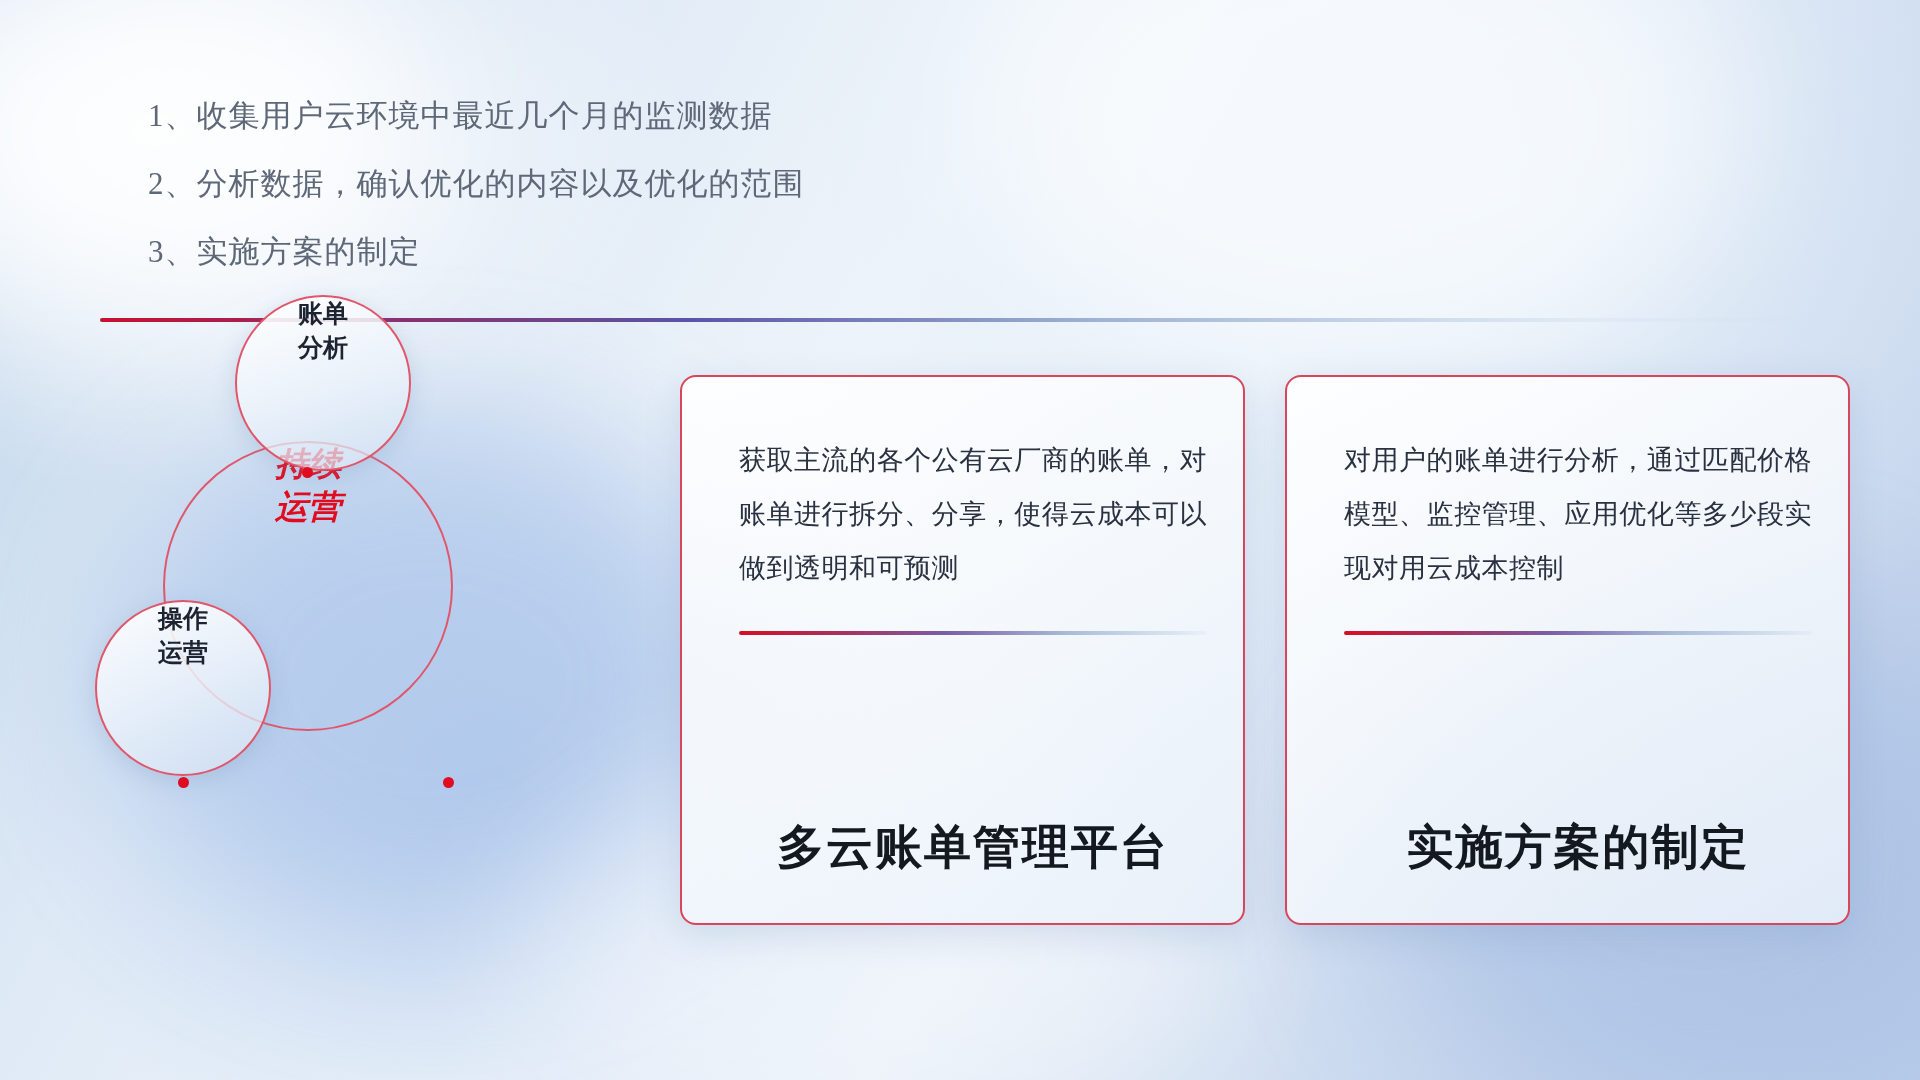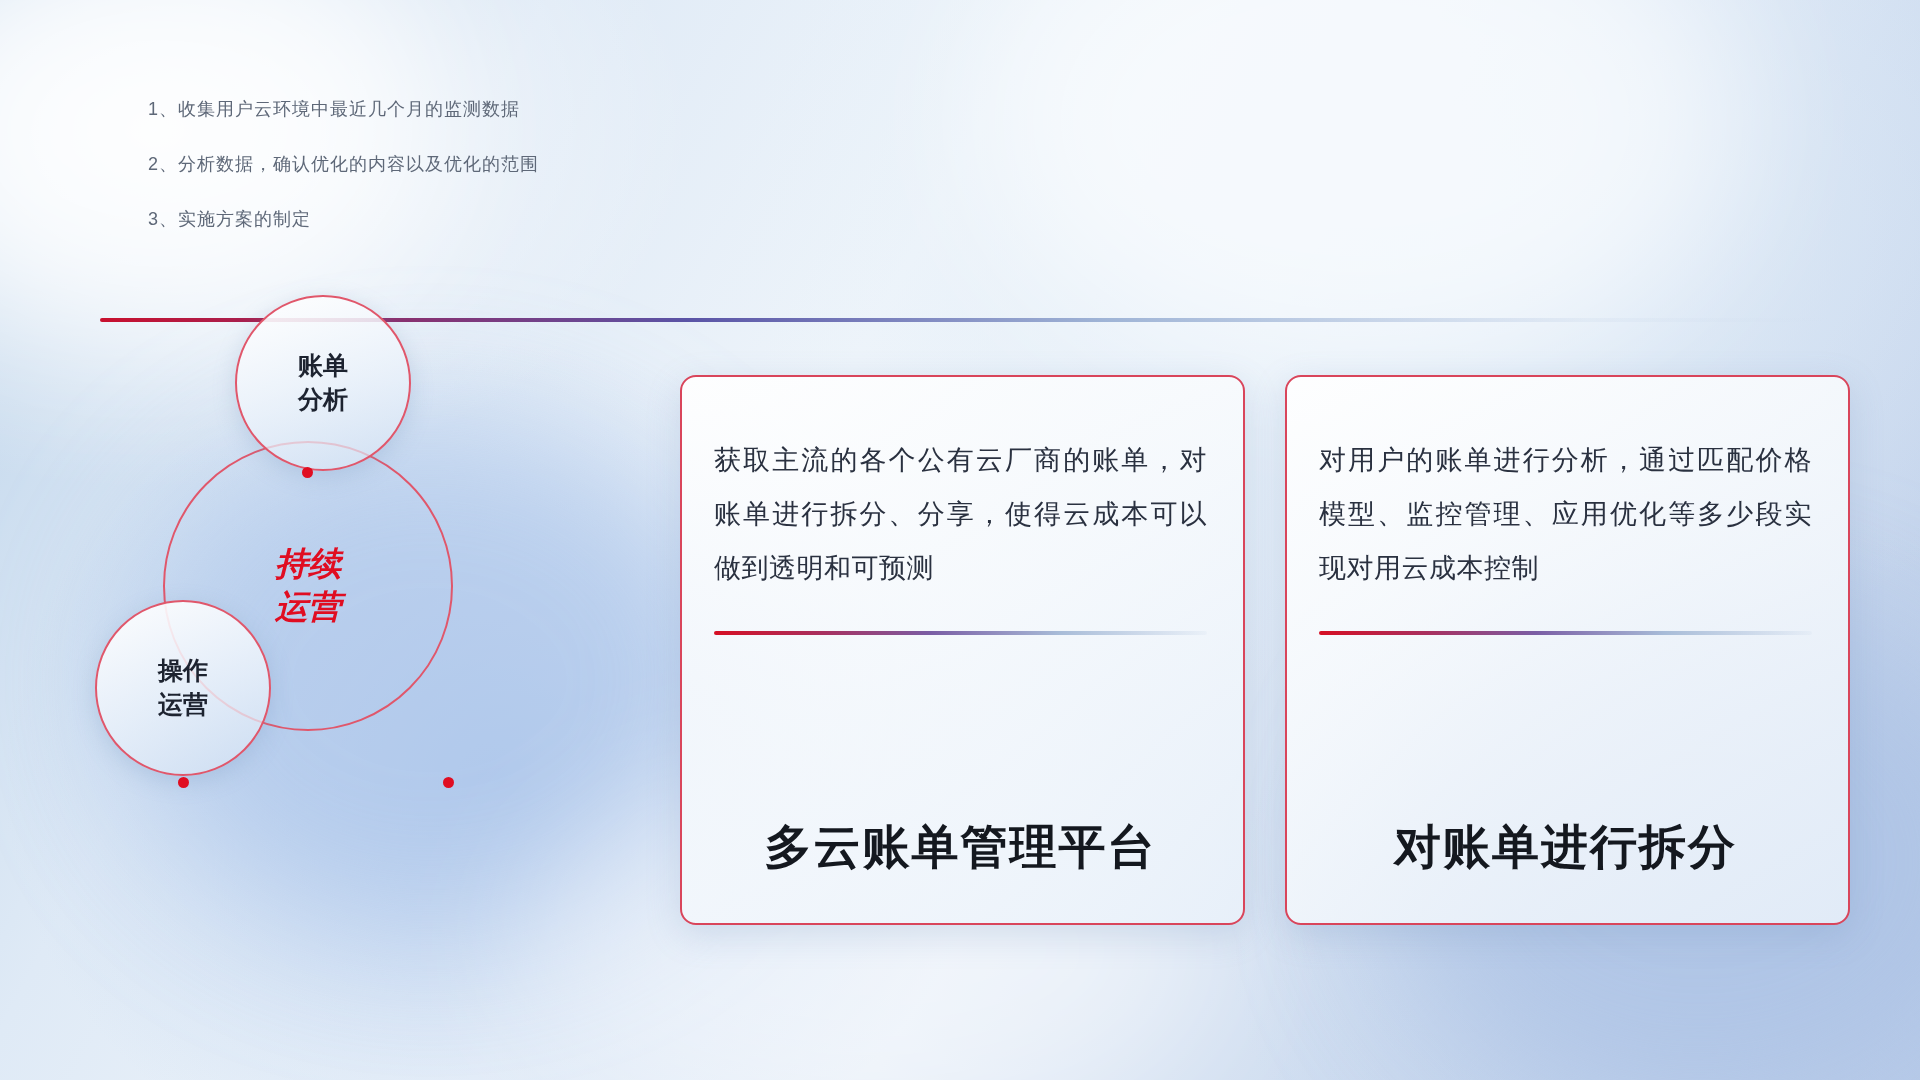--- a/index.html
+++ b/index.html
@@ -33,24 +33,25 @@
   .blob-1 { left: -120px; top: -80px; width: 560px; height: 420px; background: rgba(255,255,255,0.75); }
   .blob-2 { left: 120px; top: 420px; width: 620px; height: 520px; background: rgba(150,182,228,0.45); }
   .blob-3 { left: 980px; top: -140px; width: 760px; height: 520px; background: rgba(255,255,255,0.6); }
   .blob-4 { left: 1380px; top: 600px; width: 640px; height: 520px; background: rgba(163,187,225,0.5); }
   .blob-5 { left: 520px; top: 760px; width: 700px; height: 380px; background: rgba(255,255,255,0.42); }
 
   
   .steps {
     position: absolute;
     color: #5e6878;
-    font-size: 18px;
+    font-size: 31px;
     letter-spacing: 1px;
     line-height: 1.0;
     white-space: nowrap;
+    font-family: Liberation Serif, serif;
   }
   .steps .step { margin-bottom: 37px; }
   .steps-left { left: 148px; top: 100px; }
   .steps-right { left: 1000px; top: 157px; }
 
   
   .divider {
     position: absolute;
     left: 100px;
     top: 318px;
@@ -61,21 +62,21 @@
   }
 
   
   .venn { position: absolute; left: 95px; top: 345px; width: 520px; height: 600px; }
 
   .circle {
     position: absolute;
     border-radius: 50%;
     border: 2px solid #e0576b;
     display: flex;
-    align-items: center;
+    align-items: flex-start;
     justify-content: center;
     text-align: center;
     box-sizing: border-box;
   }
   .circle-small {
     width: 176px; height: 176px;
     background: linear-gradient(160deg, rgba(255,255,255,0.95) 0%, rgba(236,243,251,0.80) 55%, rgba(214,228,244,0.65) 100%);
     box-shadow: 0 6px 22px rgba(120,150,190,0.28);
     color: #1d2330;
     font-size: 25px;
@@ -116,21 +117,21 @@
   .card {
     position: absolute;
     top: 375px;
     width: 565px;
     height: 550px;
     border: 2px solid #d9455b;
     border-radius: 16px;
     background: linear-gradient(150deg, rgba(255,255,255,0.92) 0%, rgba(247,250,253,0.88) 45%, rgba(233,241,250,0.86) 100%);
     box-shadow: 0 10px 34px rgba(110,140,185,0.22);
     box-sizing: border-box;
-    padding: 56px 36px 0 32px;
+    padding: 56px 36px 0 57px;
     display: flex;
     flex-direction: column;
   }
   .card-1 { left: 680px; }
   .card-2 { left: 1285px; }
 
   .card-body {
     color: #2a3140;
     font-size: 27px;
     line-height: 2.0;
@@ -207,16 +208,16 @@
 
   <div class="card card-1">
     <div class="card-body">获取主流的各个公有云厂商的账单，对账单进行拆分、分享，使得云成本可以做到透明和可预测</div>
     <div class="card-rule"></div>
     <div class="card-title">多云账单管理平台</div>
   </div>
 
   <div class="card card-2">
     <div class="card-body">对用户的账单进行分析，通过匹配价格模型、监控管理、应用优化等多少段实现对用云成本控制</div>
     <div class="card-rule"></div>
-    <div class="card-title">对账单进行拆分</div>
+    <div class="card-title">实施方案的制定</div>
   </div>
 
 </div>
 
 </body></html>

